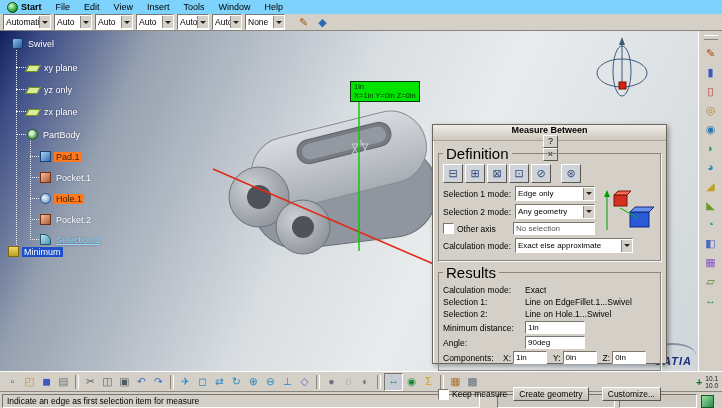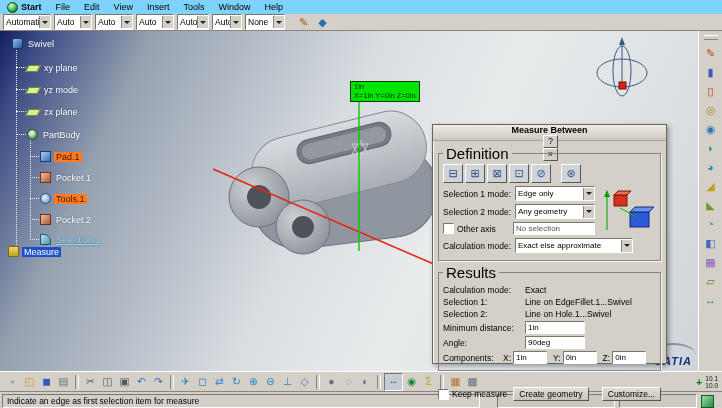--- a/index.html
+++ b/index.html
@@ -233,53 +233,53 @@
       <div class="trow lvl0" style="left:12px;top:6px">
         <span class="ticon i-part"></span>
         <span class="tlabel">Swivel</span>
       </div>
       <div class="trow lvl1" style="left:27px;top:30px">
         <span class="ticon i-plane"></span>
         <span class="tlabel">xy plane</span>
       </div>
       <div class="trow lvl1" style="left:27px;top:52px">
         <span class="ticon i-plane"></span>
-        <span class="tlabel">yz mode</span>
+        <span class="tlabel">yz only</span>
       </div>
       <div class="trow lvl1" style="left:27px;top:74px">
         <span class="ticon i-plane"></span>
         <span class="tlabel">zx plane</span>
       </div>
       <div class="trow lvl1" style="left:27px;top:97px">
         <span class="ticon i-body"></span>
         <span class="tlabel">PartBody</span>
       </div>
       <div class="trow lvl2 hl-o" style="left:40px;top:119px">
         <span class="ticon i-pad"></span>
         <span class="tlabel">Pad.1</span>
       </div>
       <div class="trow lvl2" style="left:40px;top:140px">
         <span class="ticon i-pocket"></span>
         <span class="tlabel">Pocket.1</span>
       </div>
       <div class="trow lvl2 hl-o" style="left:40px;top:161px">
         <span class="ticon i-hole"></span>
-        <span class="tlabel">Tools.1</span>
+        <span class="tlabel">Hole.1</span>
       </div>
       <div class="trow lvl2" style="left:40px;top:182px">
         <span class="ticon i-pocket"></span>
         <span class="tlabel">Pocket.2</span>
       </div>
       <div class="trow lvl2 link" style="left:40px;top:202px">
         <span class="ticon i-fillet"></span>
         <span class="tlabel">Selection.1</span>
       </div>
       <div class="trow mrow hl-b" style="left:8px;top:214px">
         <span class="ticon i-measure"></span>
-        <span class="tlabel">Measure</span>
+        <span class="tlabel">Minimum</span>
       </div>
     </div>
 
     <div class="logo">
       <div class="swoosh"></div>
       <div class="word">CATIA</div>
     </div>
   </div>
 
   <div class="right-dock">

